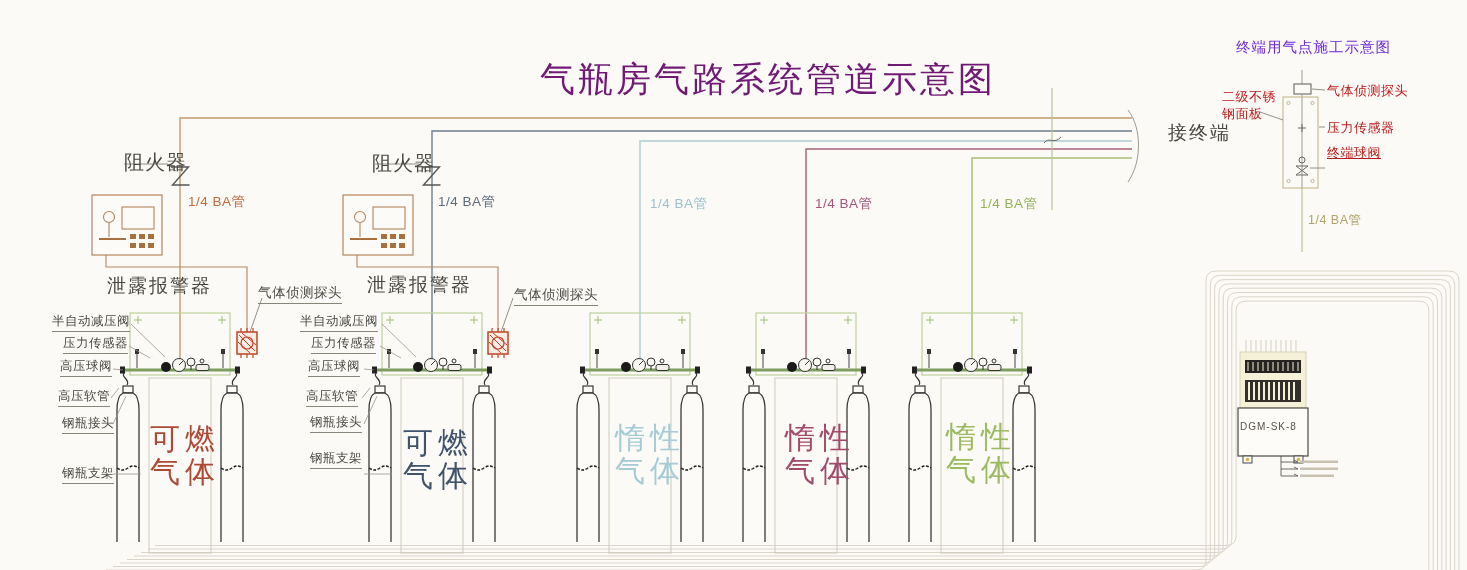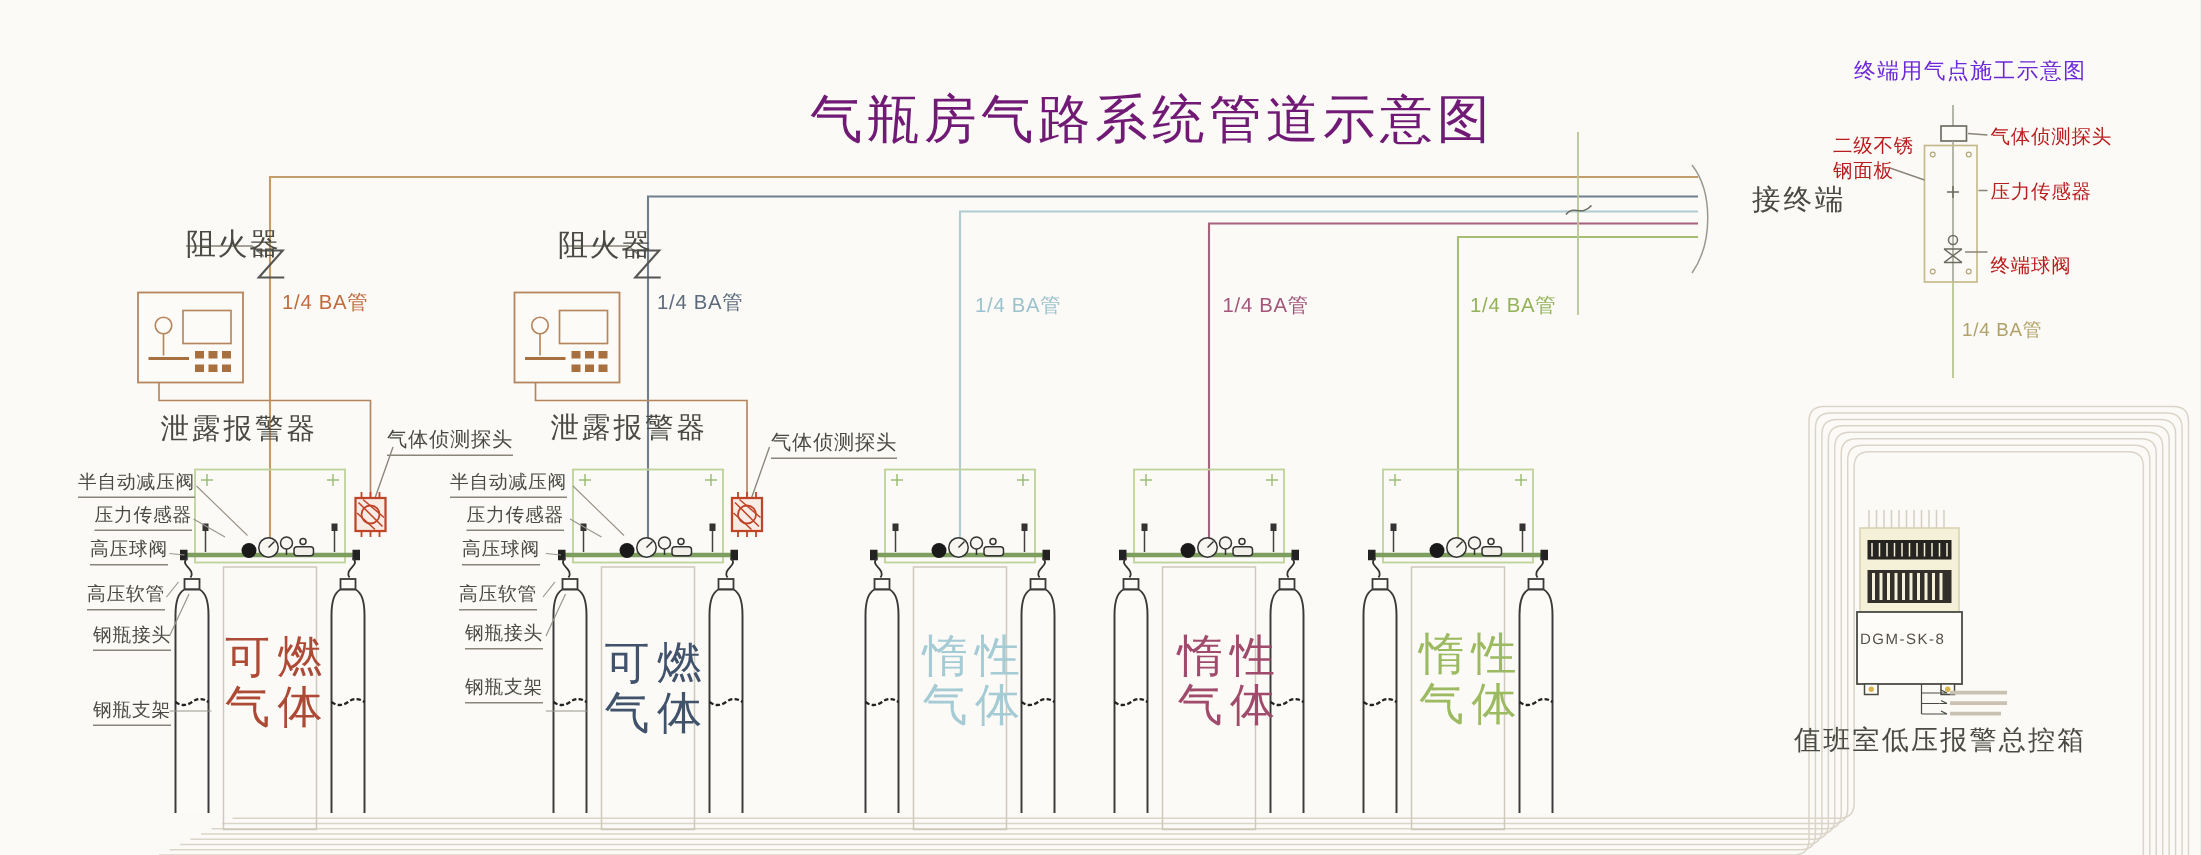--- a/index.html
+++ b/index.html
@@ -197,19 +197,18 @@
 
 <div class="lbl cjk t-big" style="left:1168px;top:120px;">接终端</div>
 
 <div class="lbl cjk t-sub" style="left: 1236px; top: 38px; color: #6d28d9;">终端用气点施工示意图</div>
 <div class="lbl cjk t-det" style="left:1222px;top:88px;">
   <div>二级不锈</div>
   <div>钢面板</div>
 </div>
 <div class="lbl cjk t-det" style="left:1327px;top:82px;">气体侦测探头</div>
 <div class="lbl cjk t-det" style="left:1327px;top:119px;">压力传感器</div>
-<div class="lbl cjk t-det" style="left:1327px;top:168px;">终端球阀</div>
+<div class="lbl cjk t-det" style="left:1327px;top:144px;text-decoration:underline;">终端球阀</div>
 <div class="lbl t-sm" style="left: 1308px; top: 212px; font-size: 12.5px; color: rgb(176, 162, 105);">1/4 BA管</div>
 
 <div class="lbl model" style="left:1240px;top:421px;width:52px;">DGM-SK-8</div>
-<div class="lbl cjk t-box" style="left:1196px;top:481px;">值班室低压报警总控箱</div>
 
 </div>
 
 </body></html>

